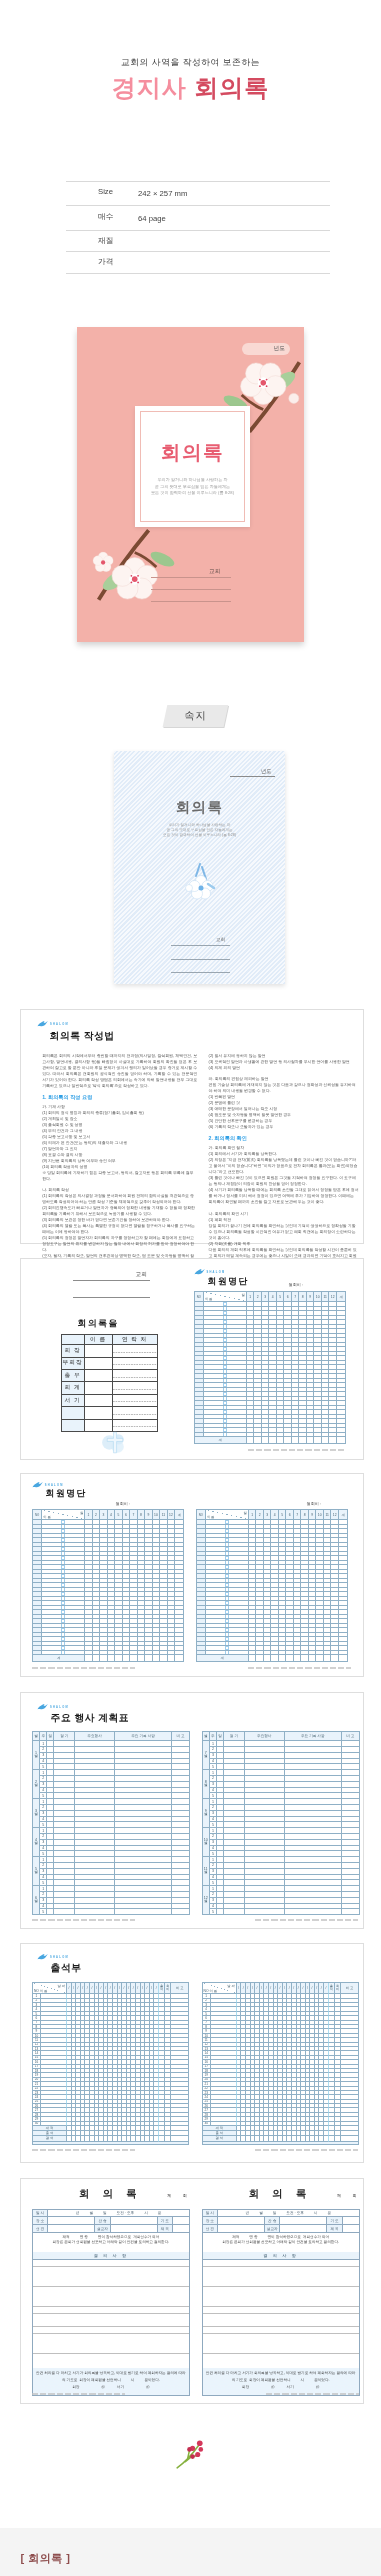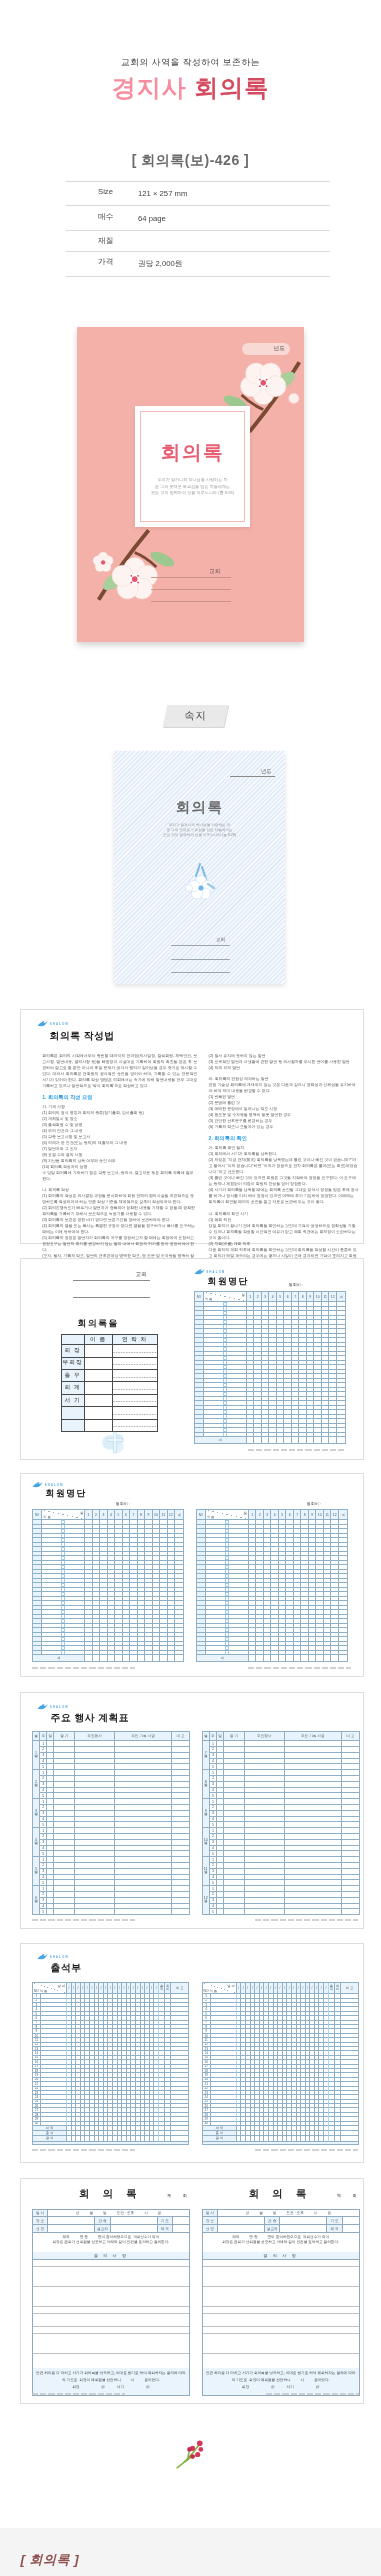--- a/index.html
+++ b/index.html
@@ -115,55 +115,51 @@
   .m-ruled{position:absolute;left:0;top:73px;width:156px;height:109px;border-left:0.5px solid #8fa9bf;border-right:0.5px solid #8fa9bf;
     background:repeating-linear-gradient(to bottom,transparent 0 6.2px,#bfbfbf 6.2px 6.7px);}
   .m-close{position:absolute;left:0;top:181px;width:156px;height:25px;border:0.5px solid #8fa9bf;border-top:none;background:#eaf4fc;
     font-size:3.6px;color:#333;text-align:center;line-height:6.7px;padding-top:2.1px;}
 
   
   .berries{left:174px;top:2436px;width:33px;height:35px;}
 
   
   .grayband{left:0;top:2528px;width:381px;height:412px;background:#f4f4f4;}
-  .rel-label{left:20.6px;top:2551px;font-size:13px;font-weight:800;color:#8f4f4f;letter-spacing:0.5px;font-style:italic;}
+  .rel-label{left:20.6px;top:2551px;font-size:11px;font-weight:800;color:#8f4f4f;letter-spacing:0.5px;}
 </style>
 </head>
 <body>
 
 <div id="page">
 
   <div class="abs tagline">교회의 사역을 작성하여 보존하는</div>
   <div class="abs main-title">
     <span class="t-light">경지사</span>
     <span class="t-dark">회의록</span>
   </div>
-  <div class="abs prod-code">[ 회의록(보)-426 ]</div>
 
   <div class="abs spec" id="spec-table">
       <div class="spec-row">
         <div class="spec-label">Size</div>
         <div class="spec-val">
-          <div>121 × 257 mm</div>
+          <div>242 × 257 mm</div>
         </div>
       </div>
       <div class="spec-row">
         <div class="spec-label">매수</div>
         <div class="spec-val">
           <div>64 page</div>
         </div>
       </div>
       <div class="spec-row">
         <div class="spec-label">재질</div>
       </div>
       <div class="spec-row">
         <div class="spec-label">가격</div>
-        <div class="spec-val">
-          <div>권당 2,000원</div>
-        </div>
       </div>
     </div>
 
   <div class="abs cover-main" id="cover-slot-main">
   <div class="cover">
     <div class="cover-pill">
           <span>년도</span>
         </div>
     <svg class="flower-tr" viewBox="0 0 200 200">
       <path d="M30 185 Q70 120 120 60" stroke="#7b4a33" stroke-width="7" fill="none"></path>

